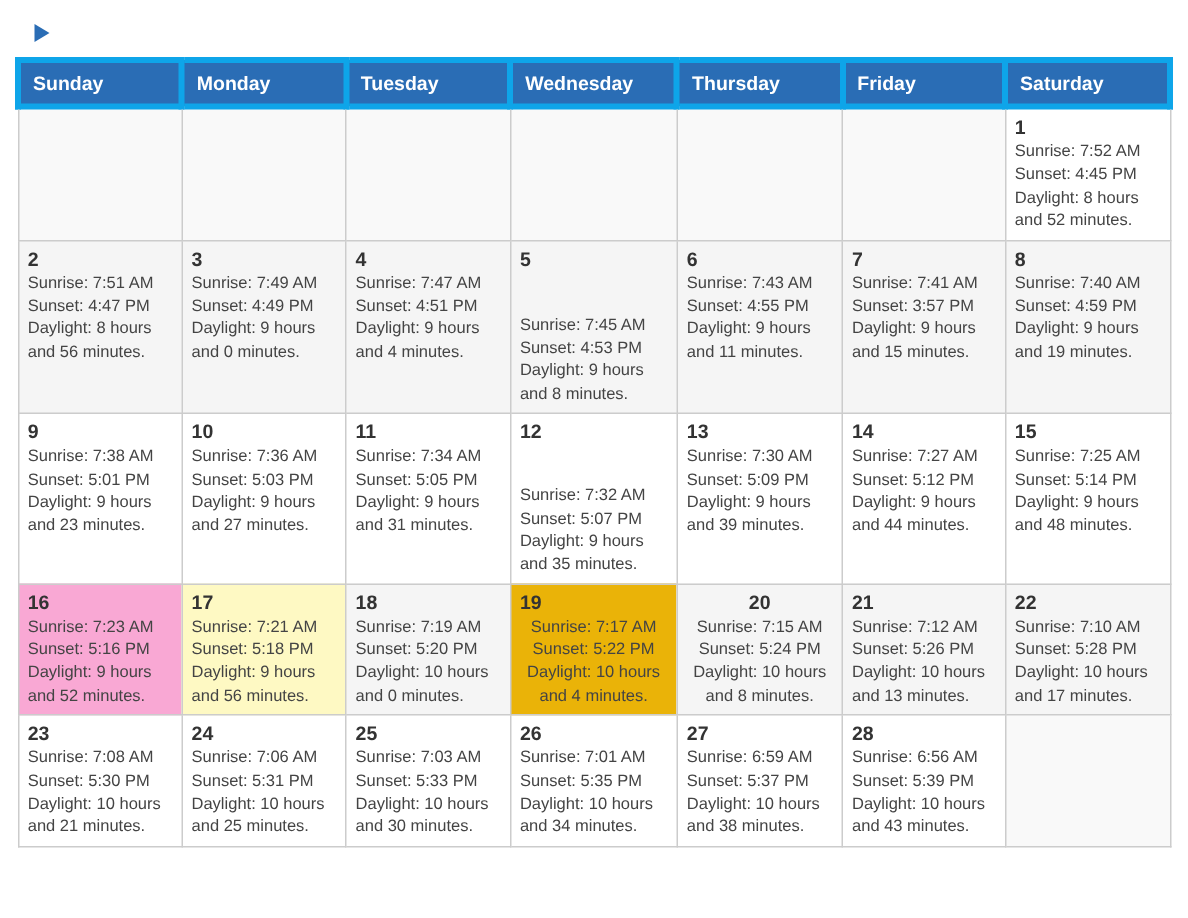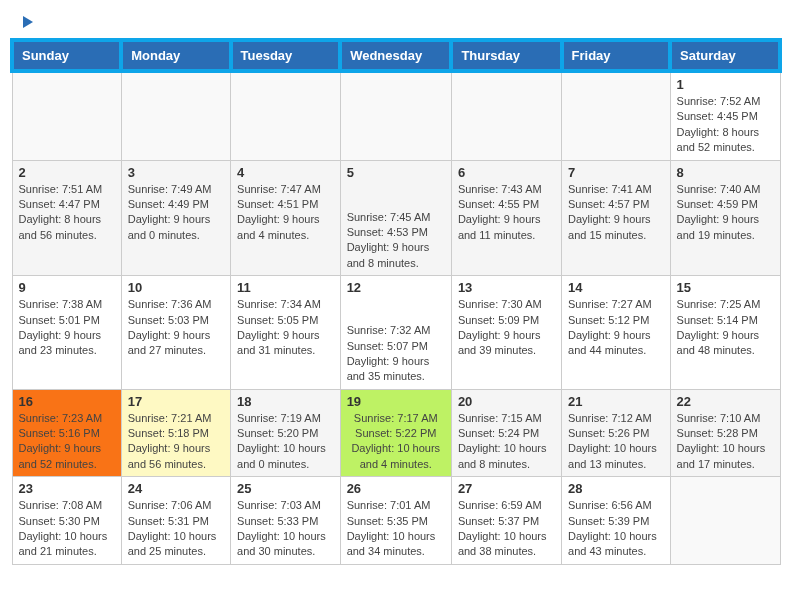--- a/index.html
+++ b/index.html
@@ -172,21 +172,21 @@
         </td>
         <td style="background: rgb(245, 245, 245);">
           <div class="day-number">6</div>
           <div class="day-info" style="white-space: pre-line;">Sunrise: 7:43 AM
 Sunset: 4:55 PM
 Daylight: 9 hours and 11 minutes.</div>
         </td>
         <td style="background: rgb(245, 245, 245);">
           <div class="day-number">7</div>
           <div class="day-info" style="white-space: pre-line;">Sunrise: 7:41 AM
-Sunset: 4:57 PM
+Sunset: 3:57 PM
 Daylight: 9 hours and 15 minutes.</div>
         </td>
         <td style="background: rgb(245, 245, 245);">
           <div class="day-number">8</div>
           <div class="day-info" style="white-space: pre-line;">Sunrise: 7:40 AM
 Sunset: 4:59 PM
 Daylight: 9 hours and 19 minutes.</div>
         </td>
       </tr>
       <tr>
@@ -227,45 +227,45 @@
 Daylight: 9 hours and 44 minutes.</div>
         </td>
         <td>
           <div class="day-number">15</div>
           <div class="day-info" style="white-space: pre-line;">Sunrise: 7:25 AM
 Sunset: 5:14 PM
 Daylight: 9 hours and 48 minutes.</div>
         </td>
       </tr>
       <tr>
-        <td style="background: #f97316;">
+        <td style="background: #f9a8d4;">
           <div class="day-number">16</div>
           <div class="day-info" style="white-space: pre-line;">Sunrise: 7:23 AM
 Sunset: 5:16 PM
 Daylight: 9 hours and 52 minutes.</div>
         </td>
         <td style="background: #fef9c3;">
           <div class="day-number">17</div>
           <div class="day-info" style="white-space: pre-line;">Sunrise: 7:21 AM
 Sunset: 5:18 PM
 Daylight: 9 hours and 56 minutes.</div>
         </td>
         <td style="background: rgb(245, 245, 245);">
           <div class="day-number">18</div>
           <div class="day-info" style="white-space: pre-line;">Sunrise: 7:19 AM
 Sunset: 5:20 PM
 Daylight: 10 hours and 0 minutes.</div>
         </td>
-        <td style="background: #bef264;">
+        <td style="background: #eab308;">
           <div class="day-number">19</div>
           <div class="day-info" style="white-space: pre-line; text-align: center;">Sunrise: 7:17 AM
 Sunset: 5:22 PM
 Daylight: 10 hours and 4 minutes.</div>
         </td>
-        <td style="background: rgb(245, 245, 245);">
+        <td style="background: rgb(245, 245, 245); text-align: center;">
           <div class="day-number">20</div>
           <div class="day-info" style="white-space: pre-line;">Sunrise: 7:15 AM
 Sunset: 5:24 PM
 Daylight: 10 hours and 8 minutes.</div>
         </td>
         <td style="background: rgb(245, 245, 245);">
           <div class="day-number">21</div>
           <div class="day-info" style="white-space: pre-line;">Sunrise: 7:12 AM
 Sunset: 5:26 PM
 Daylight: 10 hours and 13 minutes.</div>

